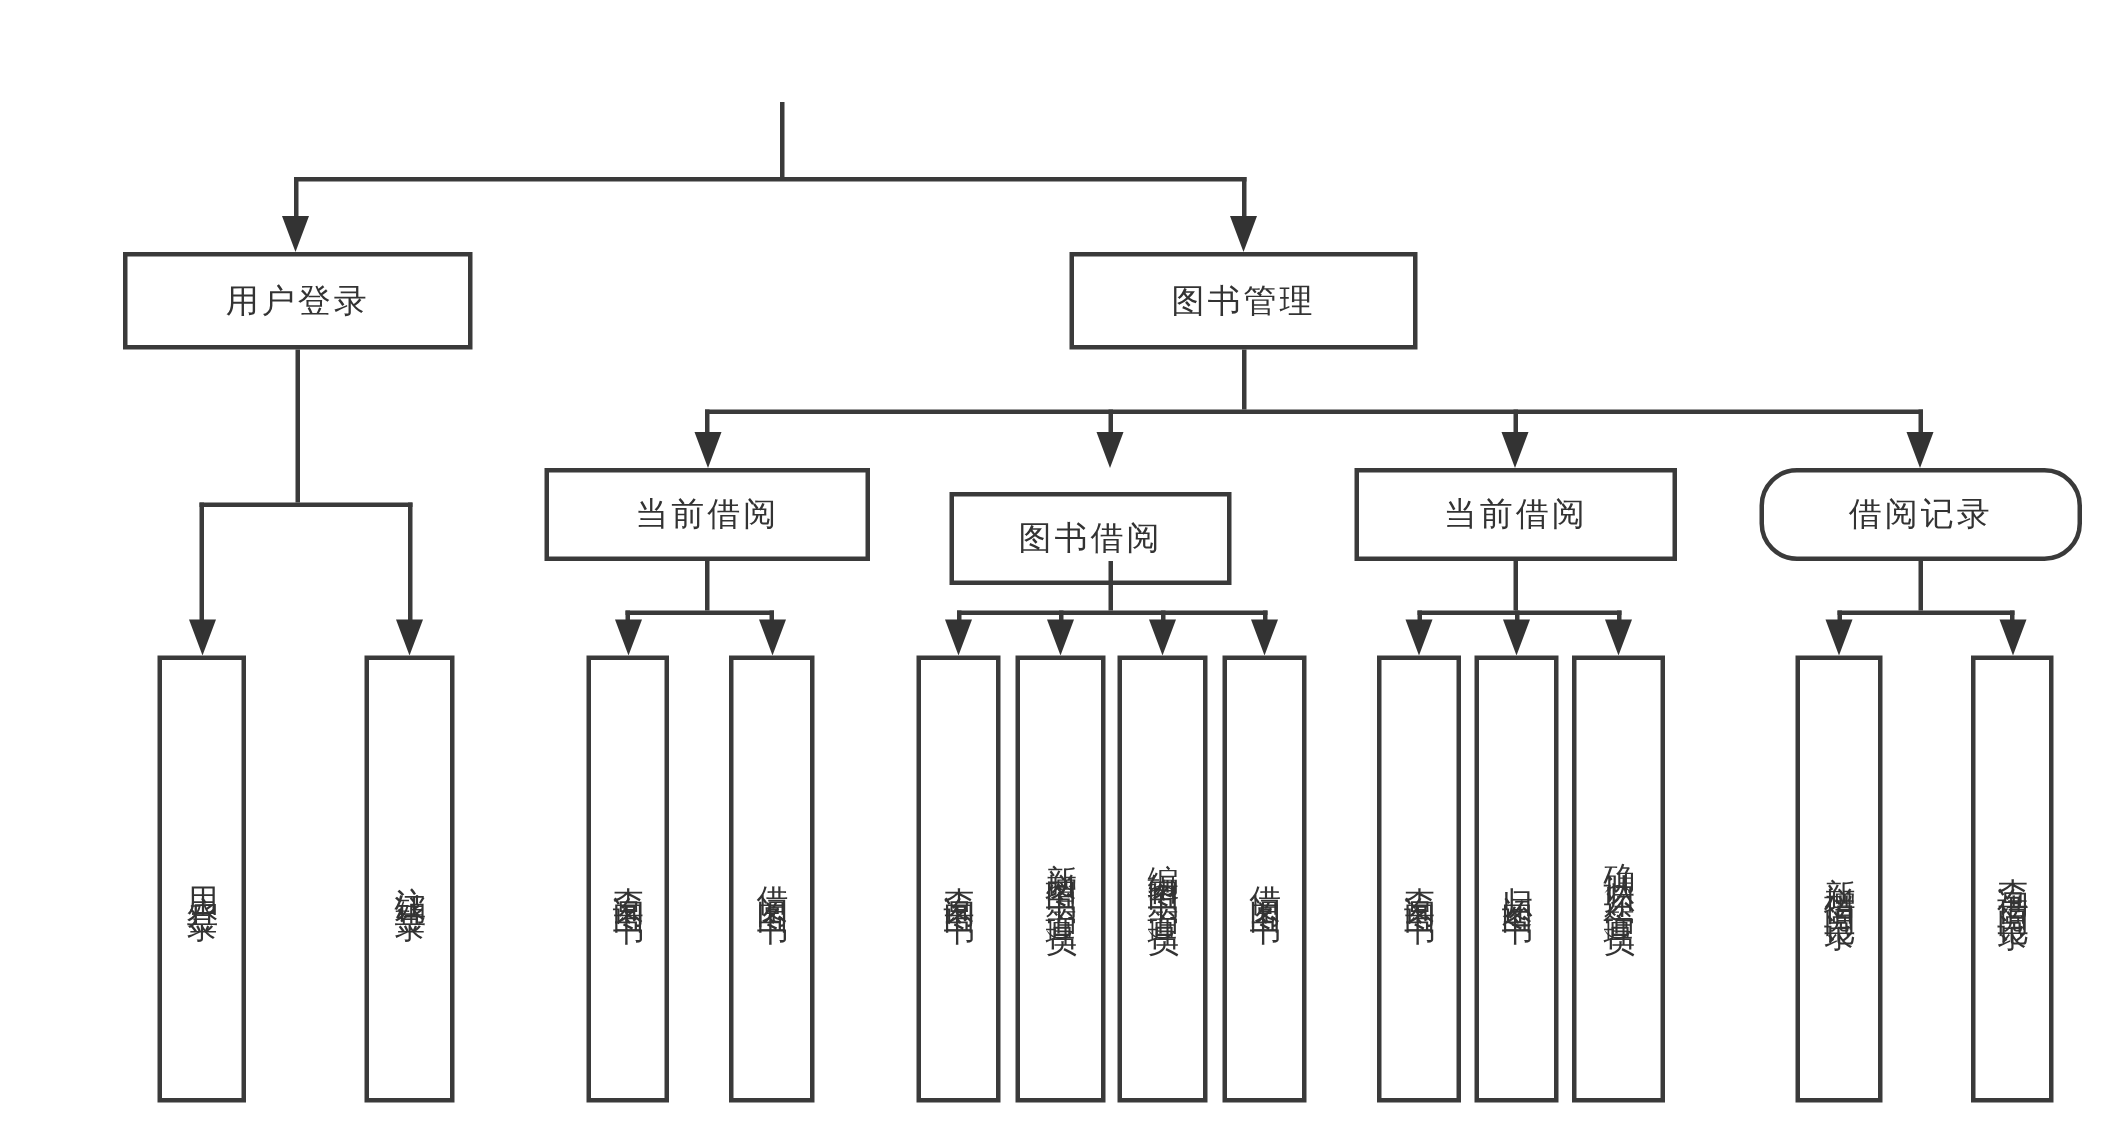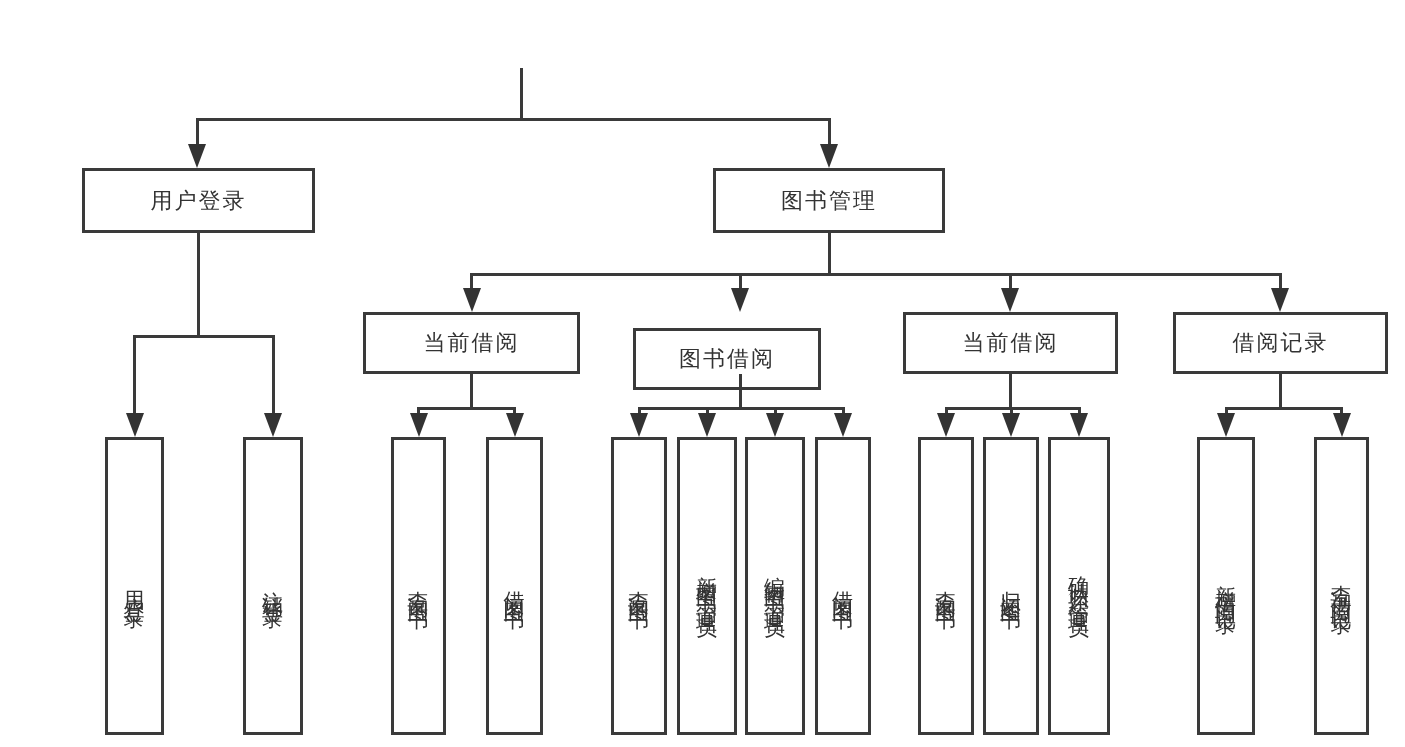--- a/index.html
+++ b/index.html
@@ -115,21 +115,21 @@
 
   <div class="node h-label" style="left:363px; top:312px; width:217px; height:62px;">
     <span>当前借阅</span>
   </div>
   <div class="node h-label" style="left:633px; top:328px; width:188px; height:62px;">
     <span>图书借阅</span>
   </div>
   <div class="node h-label" style="left:903px; top:312px; width:215px; height:62px;">
     <span>当前借阅</span>
   </div>
-  <div class="node h-label" style="left:1173px; top:312px; width:215px; height:62px;">
+  <div class="node h-label" style="left:1173px; top:312px; width:215px; height:62px;border-radius:25px;">
     <span>借阅记录</span>
   </div>
 
   <div>
     <div class="vline" style="left:470px; top:374px; height:33px;"></div>
     <div class="hline" style="left:417px; top:407px; width:99px;"></div>
     <div class="vline" style="left:417px; top:407px; height:10px;"></div>
     <div class="vline" style="left:513px; top:407px; height:10px;"></div>
     <div class="arrow" style="left:410px; top:413px;"></div>
     <div class="arrow" style="left:506px; top:413px;"></div>

